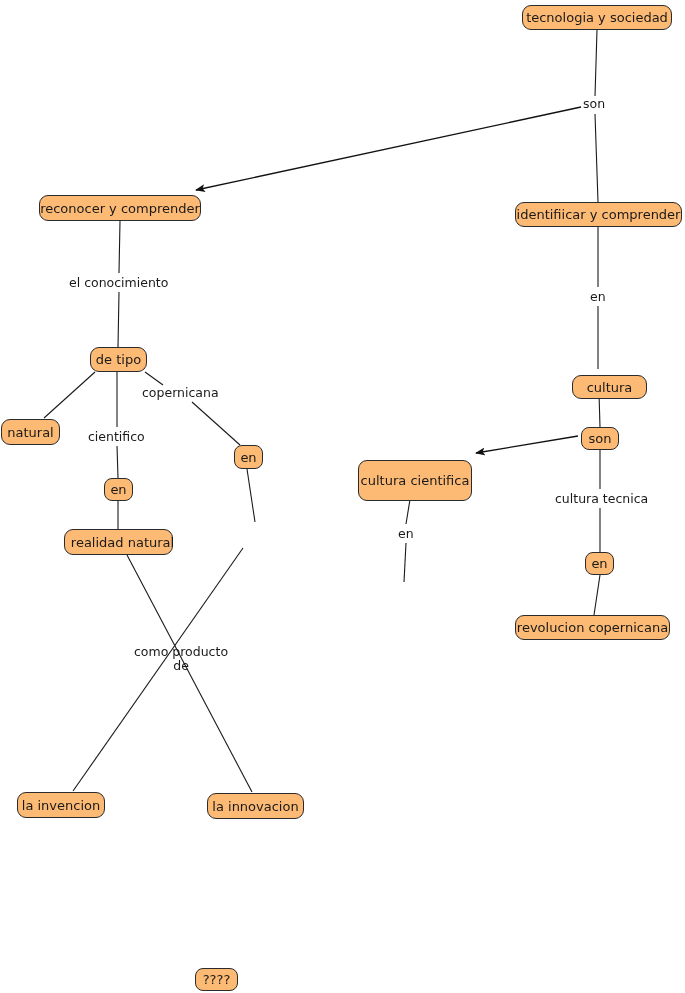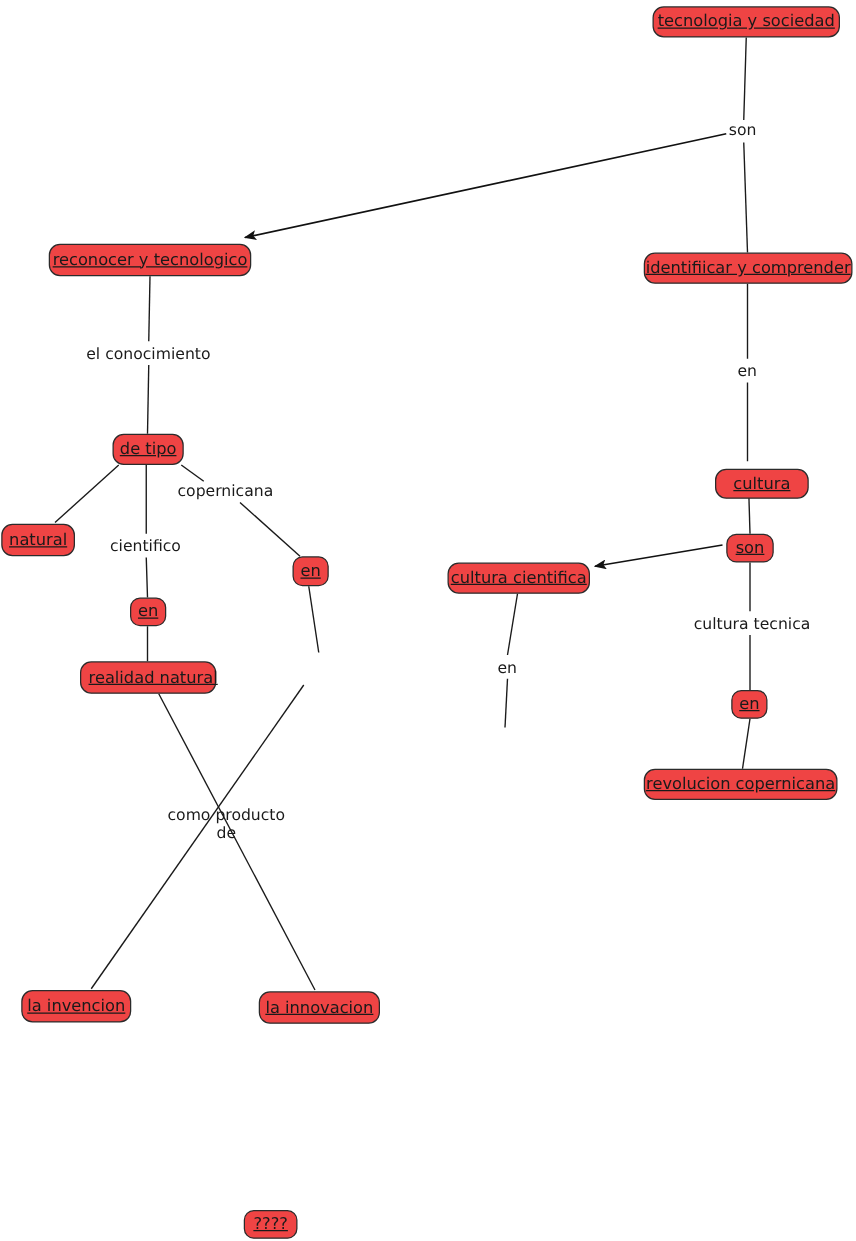--- a/index.html
+++ b/index.html
@@ -21,33 +21,32 @@
     position: absolute;
     left: 0;
     top: 0;
     width: 685px;
     height: 993px;
     pointer-events: none;
   }
   .node {
     position: absolute;
     box-sizing: border-box;
-    background: #ef4444;
+    background: #fdba74;
     border: 1px solid #2b2b2b;
     border-radius: 9px;
     color: #1a1a1a;
     font-size: 13px;
     line-height: 1;
     display: flex;
     align-items: center;
     justify-content: center;
     white-space: nowrap;
     padding: 0 9px;
     z-index: 2;
-    text-decoration: underline;
   }
   .node.small {
     border-radius: 8px;
     padding: 0 8px;
   }
   .link-label {
     position: absolute;
     color: #1a1a1a;
     font-size: 12.5px;
     line-height: 1.15;
@@ -105,21 +104,21 @@
     <line x1="600" y1="508" x2="600" y2="552" stroke="#1a1a1a" stroke-width="1.1"></line>
 
     <line x1="600" y1="575" x2="594" y2="615" stroke="#1a1a1a" stroke-width="1.1"></line>
 
     <line x1="414" y1="475" x2="406" y2="524" stroke="#1a1a1a" stroke-width="1.1"></line>
     <line x1="406" y1="543" x2="404" y2="582" stroke="#1a1a1a" stroke-width="1.1"></line>
   </svg>
 
   <div class="node" style="left:522px; top:5px; width:150px; height:25px;">tecnologia y sociedad</div>
 
-  <div class="node" style="left:39px; top:195px; width:162px; height:26px;">reconocer y tecnologico</div>
+  <div class="node" style="left:39px; top:195px; width:162px; height:26px;">reconocer y comprender</div>
 
   <div class="node" style="left:515px; top:202px; width:167px; height:25px;">identifiicar y comprender</div>
 
   <div class="node" style="left:90px; top:347px; width:57px; height:25px;">de tipo</div>
 
   <div class="node" style="left:1px; top:419px; width:59px; height:26px;">natural</div>
 
   <div class="node small" style="left:104px; top:478px; width:29px; height:23px;">en</div>
 
   <div class="node small" style="left:234px; top:445px; width:29px; height:24px;">en</div>
@@ -128,21 +127,21 @@
 
 
   <div class="node" style="left:17px; top:792px; width:88px; height:26px;">la invencion</div>
 
   <div class="node" style="left:207px; top:793px; width:97px; height:26px;">la innovacion</div>
 
   <div class="node" style="left:572px; top:375px; width:75px; height:24px;">cultura</div>
 
   <div class="node small" style="left:581px; top:427px; width:38px; height:23px;">son</div>
 
-  <div class="node" style="left:358px; top:450px; width:114px; height:25px;">cultura cientifica</div>
+  <div class="node" style="left:358px; top:460px; width:114px; height:41px;">cultura cientifica</div>
 
 
   <div class="node small" style="left:585px; top:552px; width:29px; height:23px;">en</div>
 
   <div class="node" style="left:515px; top:615px; width:155px; height:25px;">revolucion copernicana</div>
 
   <div class="node small" style="left:195px; top:968px; width:43px; height:23px;">????</div>
 
   <div class="link-label" style="left:583px; top:97px;">son</div>
 

